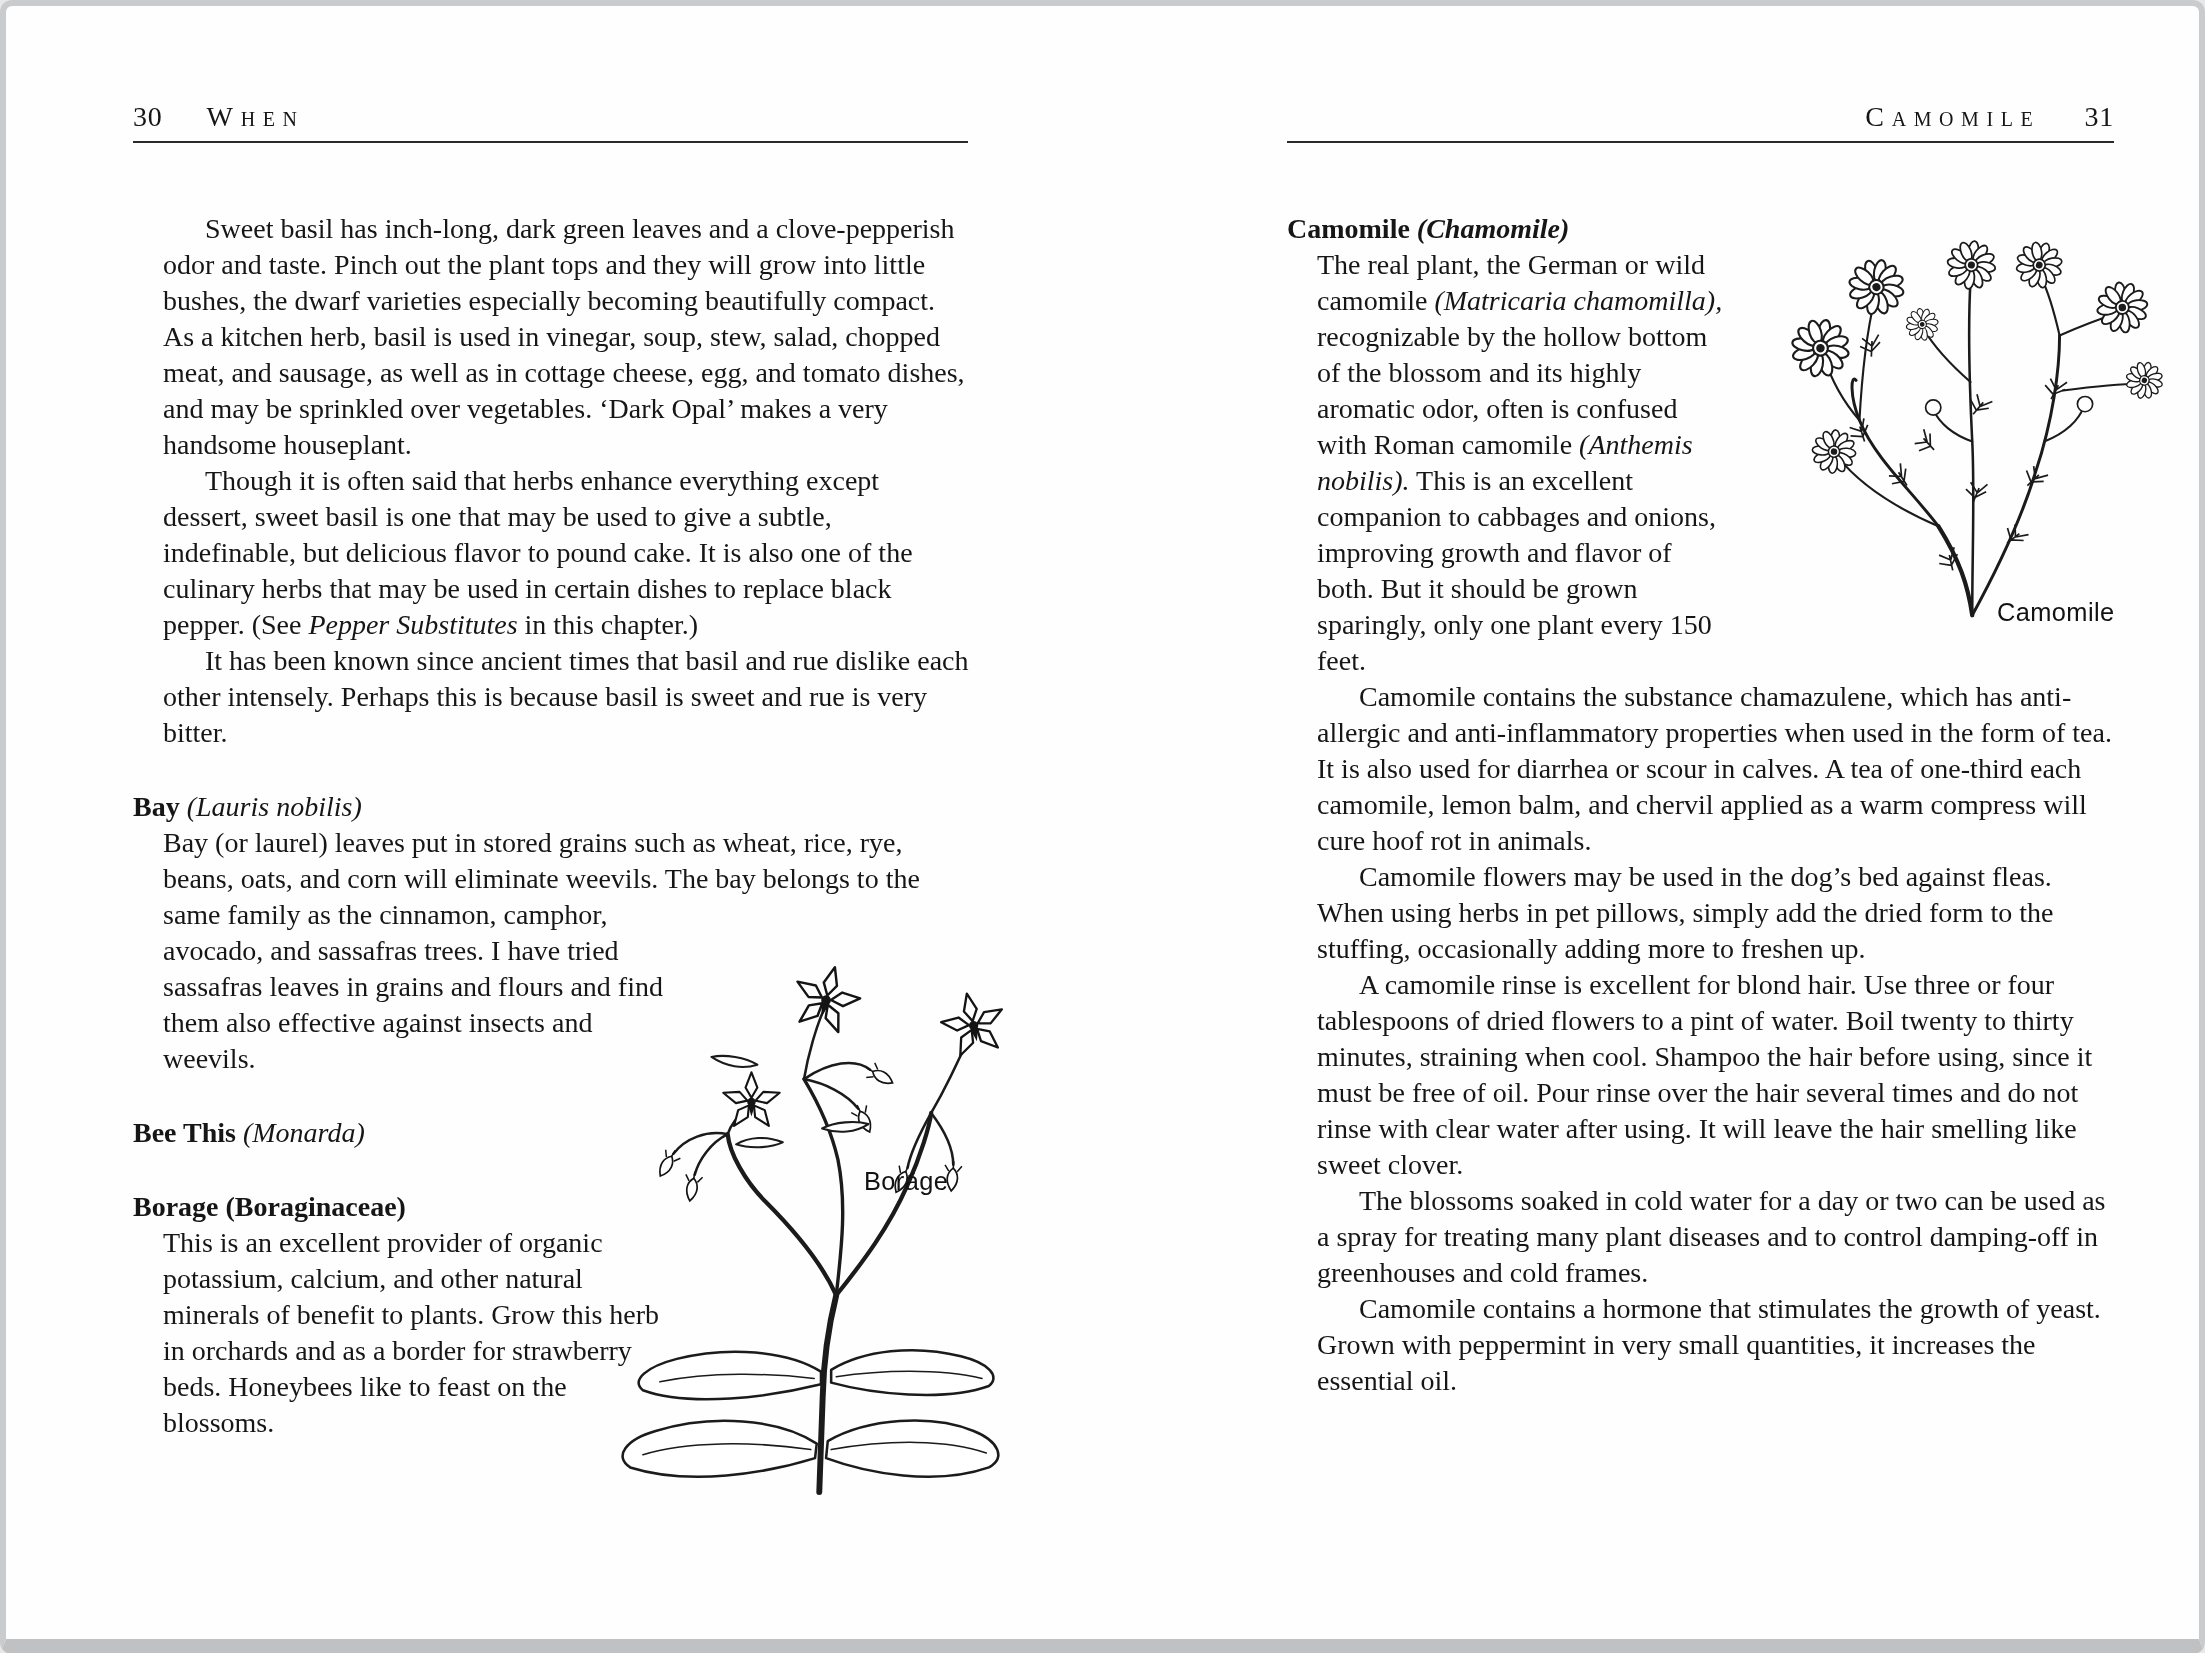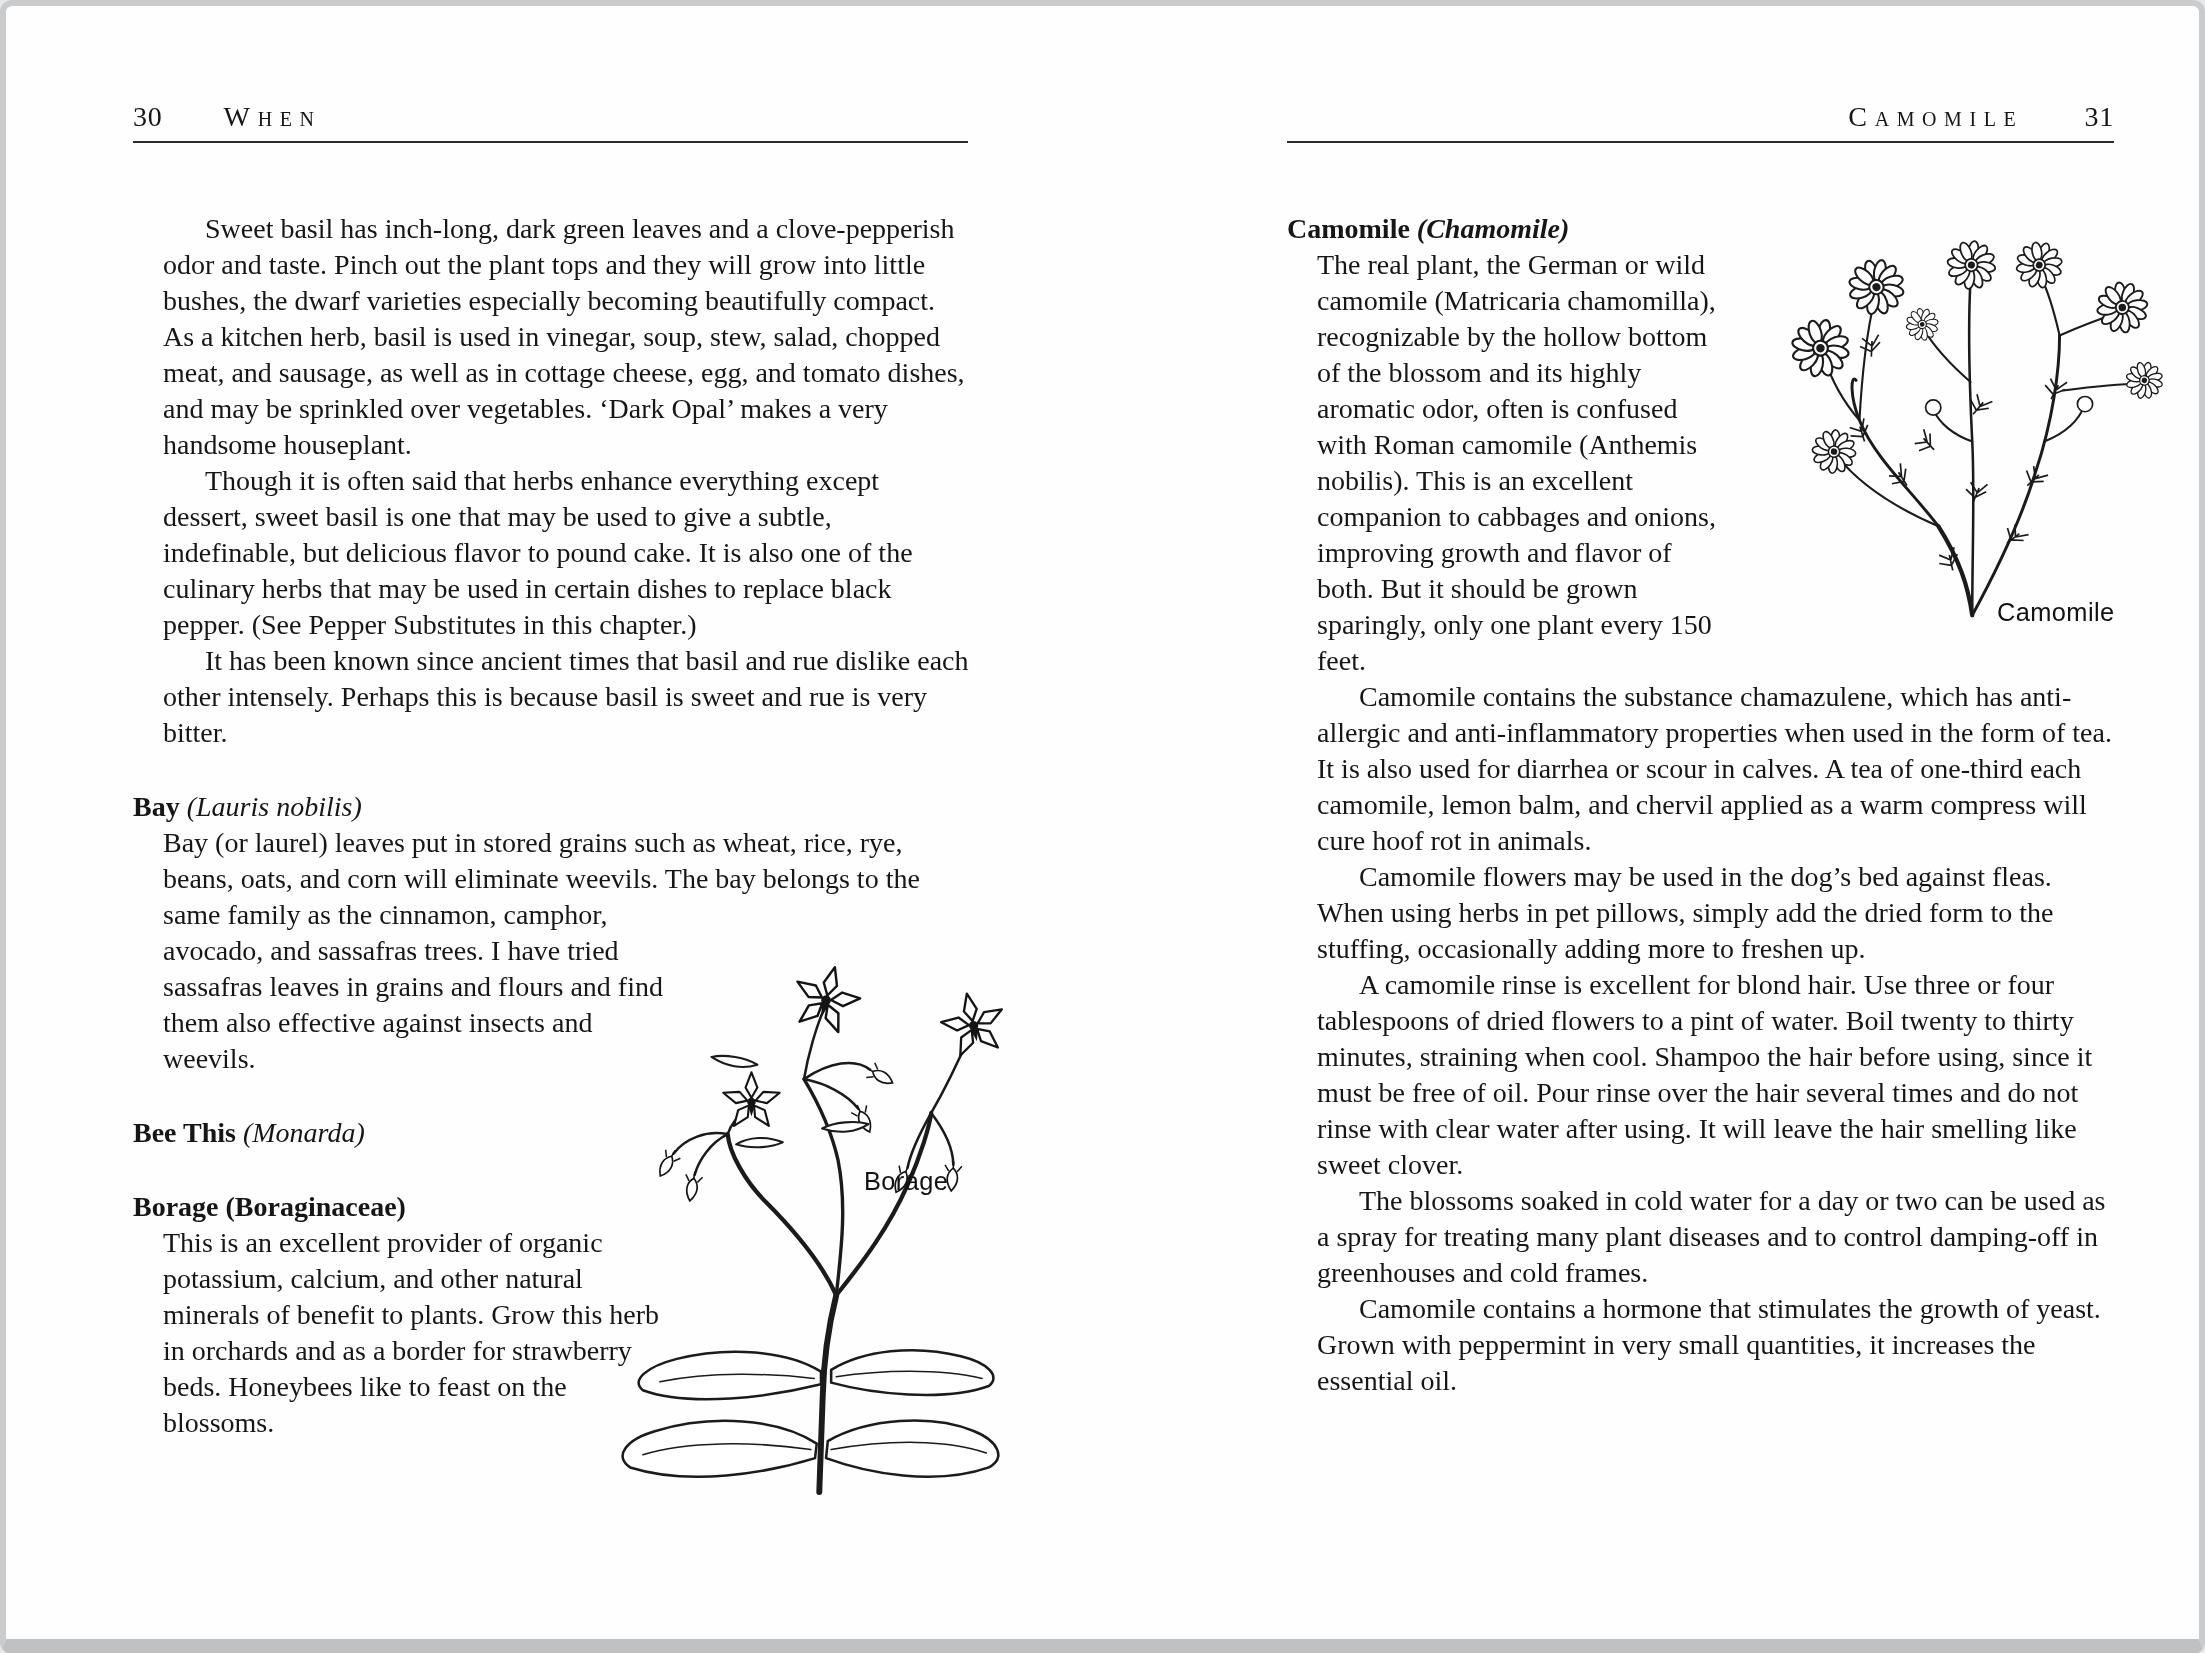--- a/index.html
+++ b/index.html
@@ -11,38 +11,38 @@
     border:6.8px solid #cacbcd;
     border-bottom:15.3px solid #bfc1c3;
     border-radius:12px;
     overflow:hidden;
     font-family:"Liberation Serif","DejaVu Serif",serif;
     color:#161616;
   }
   .col{position:absolute;top:95px;}
   .col-left{left:127px;width:835px;}
   .col-right{left:1281px;width:827px;}
-  .hdr{display:flex;align-items:baseline;font-size:28px;gap:17px;}
+  .hdr{display:flex;align-items:baseline;font-size:28px;}
   .hdr .num{letter-spacing:0.8px;}
   .hdr.left .runhead{margin-left:44px;}
   .hdr.right{justify-content:flex-end;}
   .hdr.right .num{margin-left:44px;}
   .runhead{font-variant:small-caps;letter-spacing:7.6px;}
   .rule{height:2.5px;background:#2a2a2a;margin-top:7.6px;}
   .pagebody{margin-left:30px;width:806px;margin-top:68px;
     font-size:28px;line-height:36px;text-align:left;}
   .col-right .pagebody{width:797px;}
   p{margin:0;}
   p.ind{text-indent:42px;}
   h3{font-size:28px;line-height:36px;font-weight:700;
      margin:38px 0 0 -30px;font-family:Liberation Serif, serif;}
   h3.first{margin-top:0;}
   .hl{font-weight:400;font-style:italic;}
   .hb{font-weight:700;font-style:italic;}
-  .it{margin-top:16px;}
+  .it{font-style:italic;margin-top:16px;}
   
   .fl-sp{float:right;width:0;height:102px;}
   .fl-borage{float:right;clear:right;width:271px;height:560px;
      margin-left:13.6px;position:relative;}
   .fl-camomile{float:right;width:365px;height:428px;
      margin-left:22px;position:relative;}
   .fl-borage svg{position:absolute;left:-89px;top:-5.1px;overflow:visible;}
   .fl-camomile svg{position:absolute;left:6.8px;top:-24px;overflow:visible;}
   .illu-caption{position:absolute;
      font-family:"Liberation Sans","DejaVu Sans",sans-serif;

